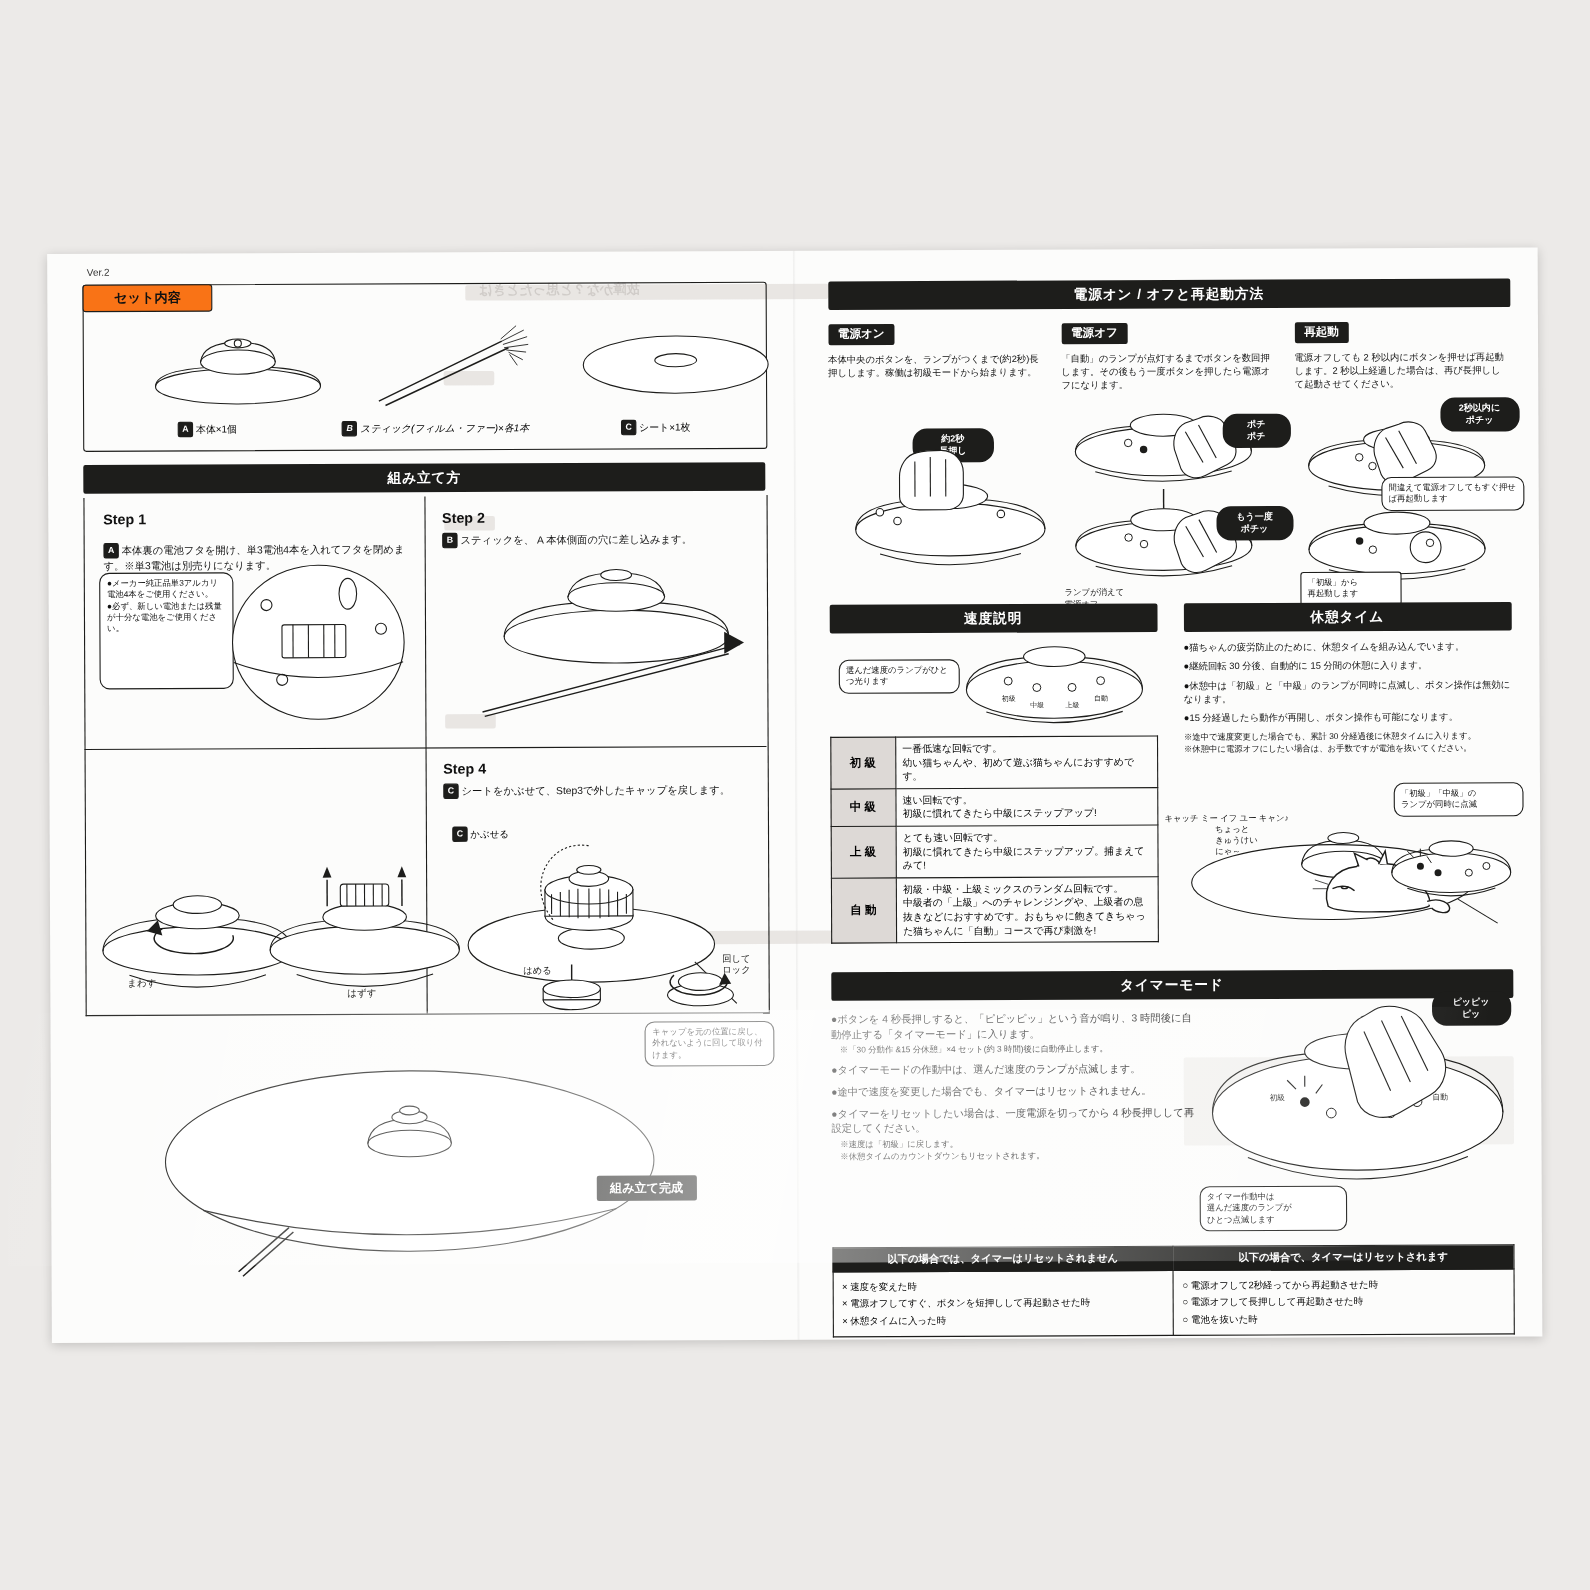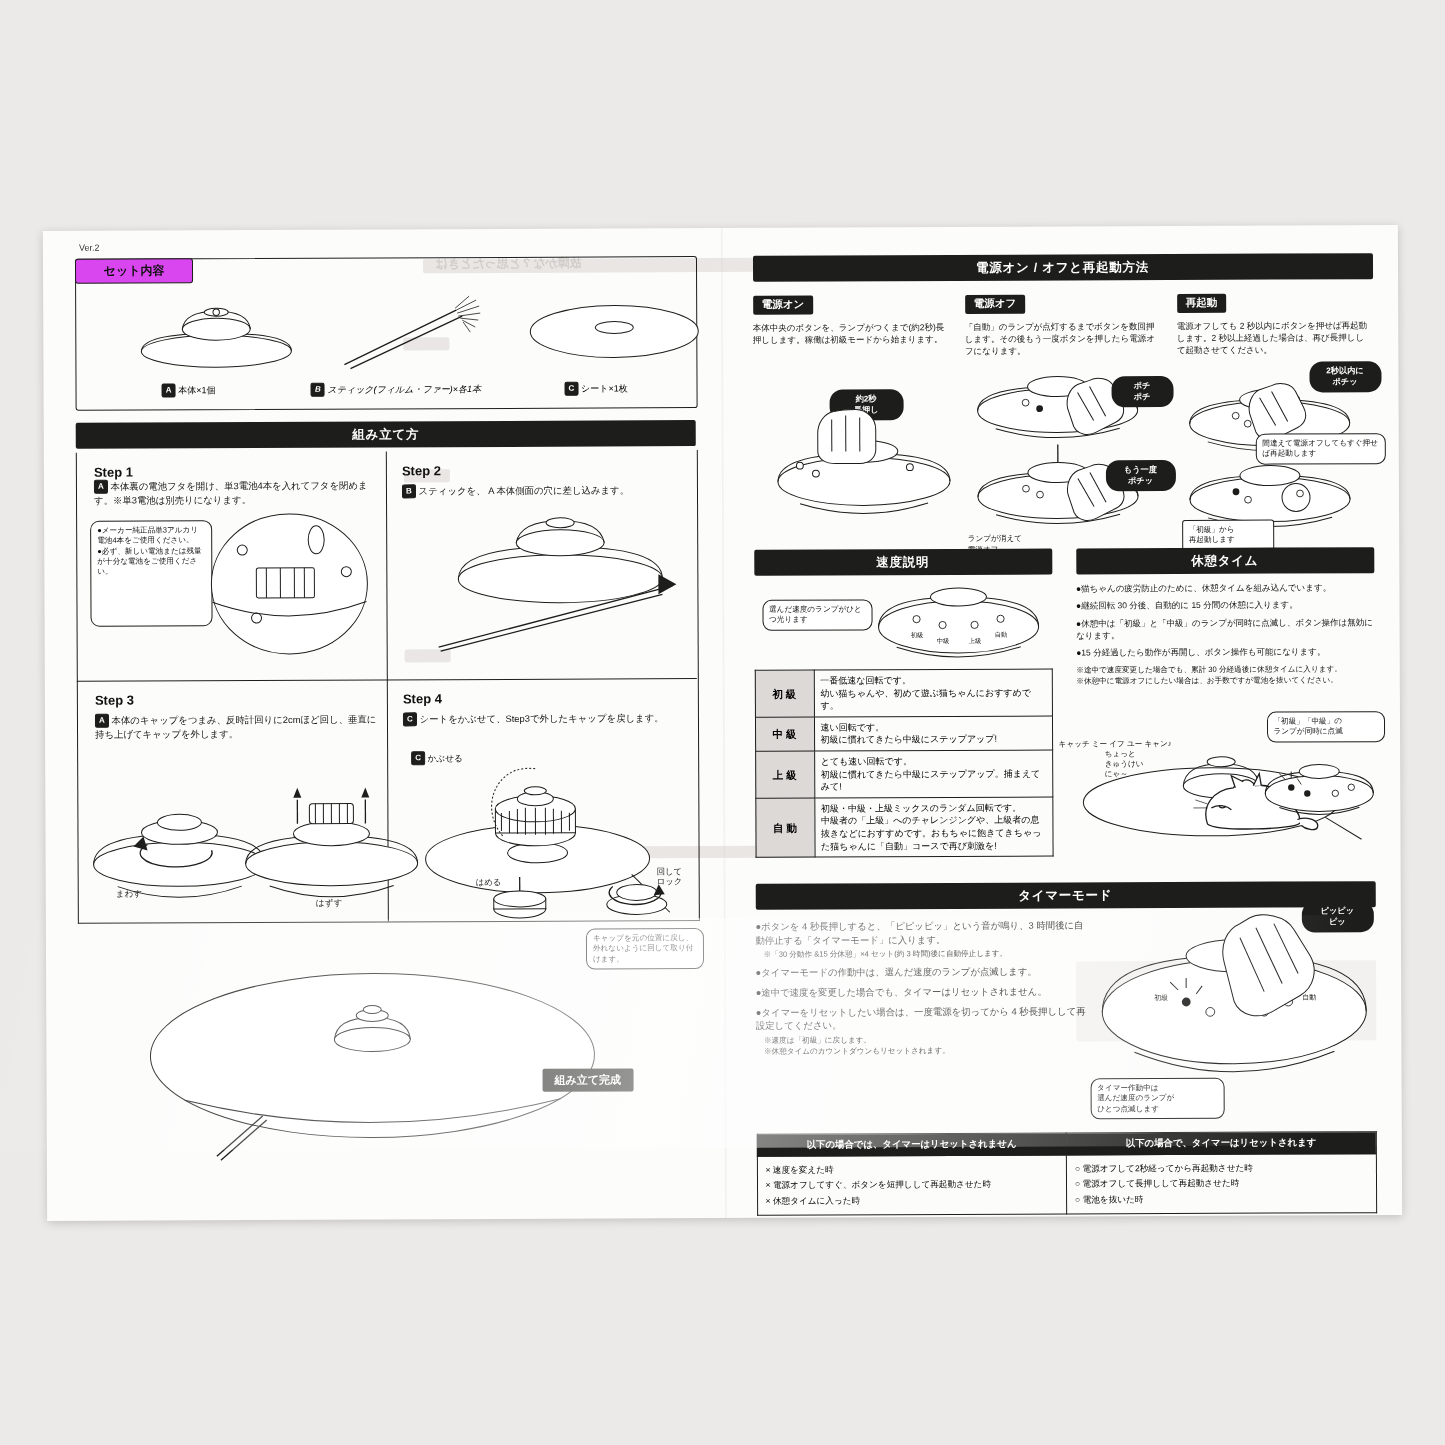--- a/index.html
+++ b/index.html
@@ -104,21 +104,21 @@
   <div class="ghostbar" style="left:360px;top:240px;width:46px;height:13px;"></div>
   <div class="ghostbar" style="left:360px;top:420px;width:46px;height:13px;"></div>
   <div class="ghostbar" style="left:545px;top:618px;width:180px;height:12px;"></div>
   <div class="ghostbar" style="left:1030px;top:735px;width:300px;height:80px;opacity:.28"></div>
 
   <div class="page left">
 
     <span class="ver">Ver.2</span>
 
     <div class="box" style="position:absolute;left:32px;top:28px;width:620px;height:150px;">
-      <div class="box" style="position:absolute;left:-1px;top:-1px;width:116px;height:23px;display:flex;align-items:center;justify-content:center;background:#d946ef;">
+      <div class="box" style="position:absolute;left:-1px;top:-1px;width:116px;height:23px;display:flex;align-items:center;justify-content:center;background:#f97316;">
         <span class="ttl" style="font-size:12px;">セット内容</span>
       </div>
 
       <svg style="position:absolute;left:60px;top:40px;" width="160" height="72">
         <ellipse class="fillw" cx="80" cy="52" rx="75" ry="16"></ellipse>
         <path class="ln" d="M5 52 Q5 34 80 34 Q155 34 155 52"></path>
         <ellipse class="fillw" cx="80" cy="30" rx="34" ry="11"></ellipse>
         <path class="ln" d="M46 30 Q48 12 80 12 Q112 12 114 30"></path>
         <ellipse class="fillw" cx="80" cy="13" rx="12" ry="4"></ellipse>
         <circle class="ln" cx="80" cy="13" r="3.2"></circle>
@@ -160,21 +160,21 @@
     </div>
 
     <div class="bar" style="position:absolute;left:32px;top:192px;width:620px;">組み立て方</div>
 
     <div style="position:absolute;left:32px;top:222px;width:620px;height:470px;border-left:1px solid #1d1d1b;border-right:1px solid #1d1d1b;border-bottom:1px solid #1d1d1b;"></div>
     <div style="position:absolute;left:342px;top:222px;width:1px;height:470px;background:#1d1d1b;"></div>
     <div style="position:absolute;left:32px;top:450px;width:620px;height:1px;background:#1d1d1b;"></div>
 
     <div style="position:absolute;left:50px;top:234px;width:275px;">
       <div class="ttl" style="font-size:13px;">Step 1</div>
-      <div class="txt" style="margin-top:0;">
+      <div class="txt" style="margin-top:14px;">
         <span class="abox">A</span>
         <span>本体裏の電池フタを開け、単3電池4本を入れてフタを閉めます。※単3電池は別売りになります。</span>
       </div>
     </div>
     <div class="callout" style="position:absolute;left:46px;top:290px;width:108px;height:96px;white-space:pre-line;">●メーカー純正品単3アルカリ電池4本をご使用ください。
 ●必ず、新しい電池または残量が十分な電池をご使用ください。</div>
     <svg style="position:absolute;left:150px;top:276px;" width="190" height="165">
       <ellipse class="fillw" cx="95" cy="78" rx="78" ry="70"></ellipse>
       <path class="ln" d="M18 96 Q95 124 172 96"></path>
       <rect class="ln" x="62" y="62" width="58" height="30" rx="2"></rect>
@@ -202,27 +202,20 @@
       <path class="ln" d="M48 62 Q48 30 150 30 Q252 30 252 62"></path>
       <ellipse class="fillw" cx="150" cy="26" rx="44" ry="13"></ellipse>
       <path class="ln" d="M106 26 Q110 4 150 4 Q190 4 194 26"></path>
       <ellipse class="fillw" cx="150" cy="6" rx="14" ry="5"></ellipse>
       <path class="ln2" d="M252 66 L262 70"></path>
       <path class="ln2" d="M28 130 L252 72" stroke-width="1.2"></path>
       <path class="ln2" d="M30 134 L252 78" stroke-width="1.2"></path>
       <path d="M248 58 l18 10 -18 10 z" fill="#1d1d1b"></path>
     </svg>
 
-    <div style="position:absolute;left:50px;top:462px;width:285px;">
-      <div class="ttl" style="font-size:13px;">Step 3</div>
-      <div class="txt" style="margin-top:6px;">
-        <span class="abox">A</span>
-        <span>本体のキャップをつまみ、反時計回りに2cmほど回し、垂直に持ち上げてキャップを外します。</span>
-      </div>
-    </div>
     <svg style="position:absolute;left:42px;top:548px;" width="300" height="140">
       <g transform="translate(0,10)">
         <ellipse class="fillw" cx="92" cy="76" rx="86" ry="22"></ellipse>
         <path class="ln" d="M6 76 Q6 46 92 46 Q178 46 178 76"></path>
         <ellipse class="fillw" cx="92" cy="44" rx="38" ry="12"></ellipse>
         <ellipse class="fillw" cx="92" cy="34" rx="22" ry="8"></ellipse>
         <path class="ln" d="M30 98 Q92 120 154 98"></path>
         <path class="ln2" d="M60 56 a36 14 0 1 0 64 6" stroke-dasharray="0"></path>
         <path d="M56 48 l4 14 -14 -4 z" fill="#1d1d1b"></path>
       </g>

